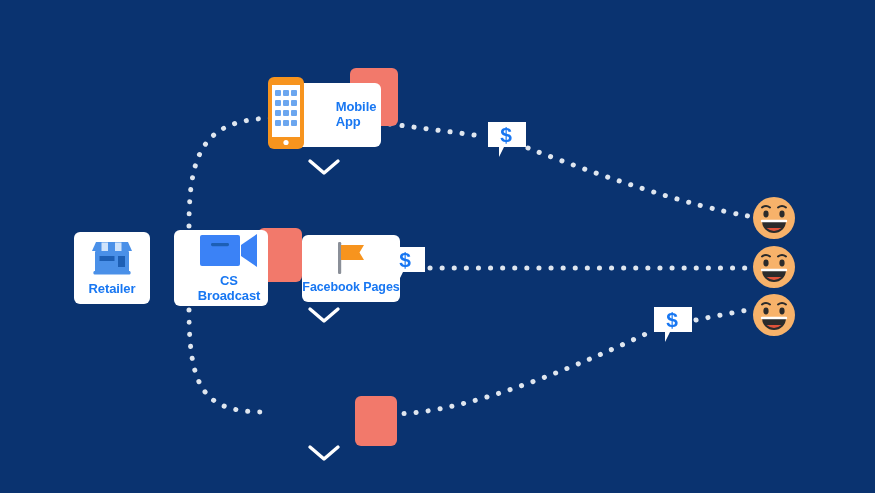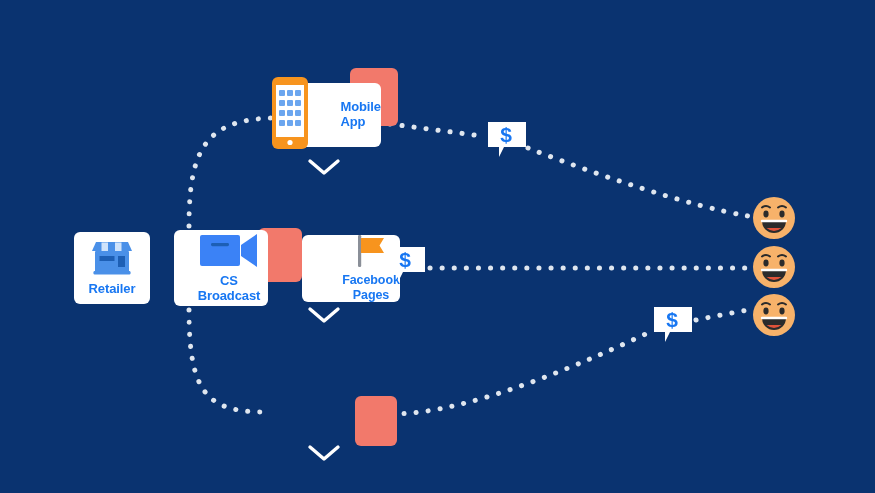--- a/index.html
+++ b/index.html
@@ -34,21 +34,20 @@
     z-index: 5;
   }
   .node-vert {
     flex-direction: column;
     gap: 2px;
     margin-left: 32px;
   }
   .node-horz {
     flex-direction: row;
     gap: 20px;
-    justify-content: flex-end;
   }
   .node-label {
     color: #1877f2;
     font-weight: bold;
     font-size: 13px;
     line-height: 1.15;
     text-align: center;
     letter-spacing: -0.1px;
     white-space: pre-line;
   }
@@ -168,21 +167,21 @@
           <rect x="15" y="43" width="6" height="6" rx="1"></rect>
           <rect x="23" y="43" width="6" height="6" rx="1"></rect>
         </g>
         <circle cx="18" cy="65.5" r="2.6" fill="#ffffff"></circle>
       </svg>
     </span>
     <span class="node-label" style="text-align:left;">Mobile
 App</span>
   </div>
 
-  <div class="node node-vert" style="left:270px; top:235px; width:98px; height:67px;padding-left:40px;">
+  <div class="node node-vert" style="left:270px; top:235px; width:98px; height:67px;">
     <span class="icon-wrap">
       <svg width="34" height="32" viewBox="0 0 34 32" xmlns="http://www.w3.org/2000/svg">
         <rect x="4" y="0" width="3.2" height="32" rx="1.2" fill="#8a8f98"></rect>
         <path d="M7 3 H30 L25.5 10.5 L30 18 H7 Z" fill="#f7941e"></path>
       </svg>
     </span>
     <span class="node-label small">Facebook Pages</span>
   </div>
 
 

